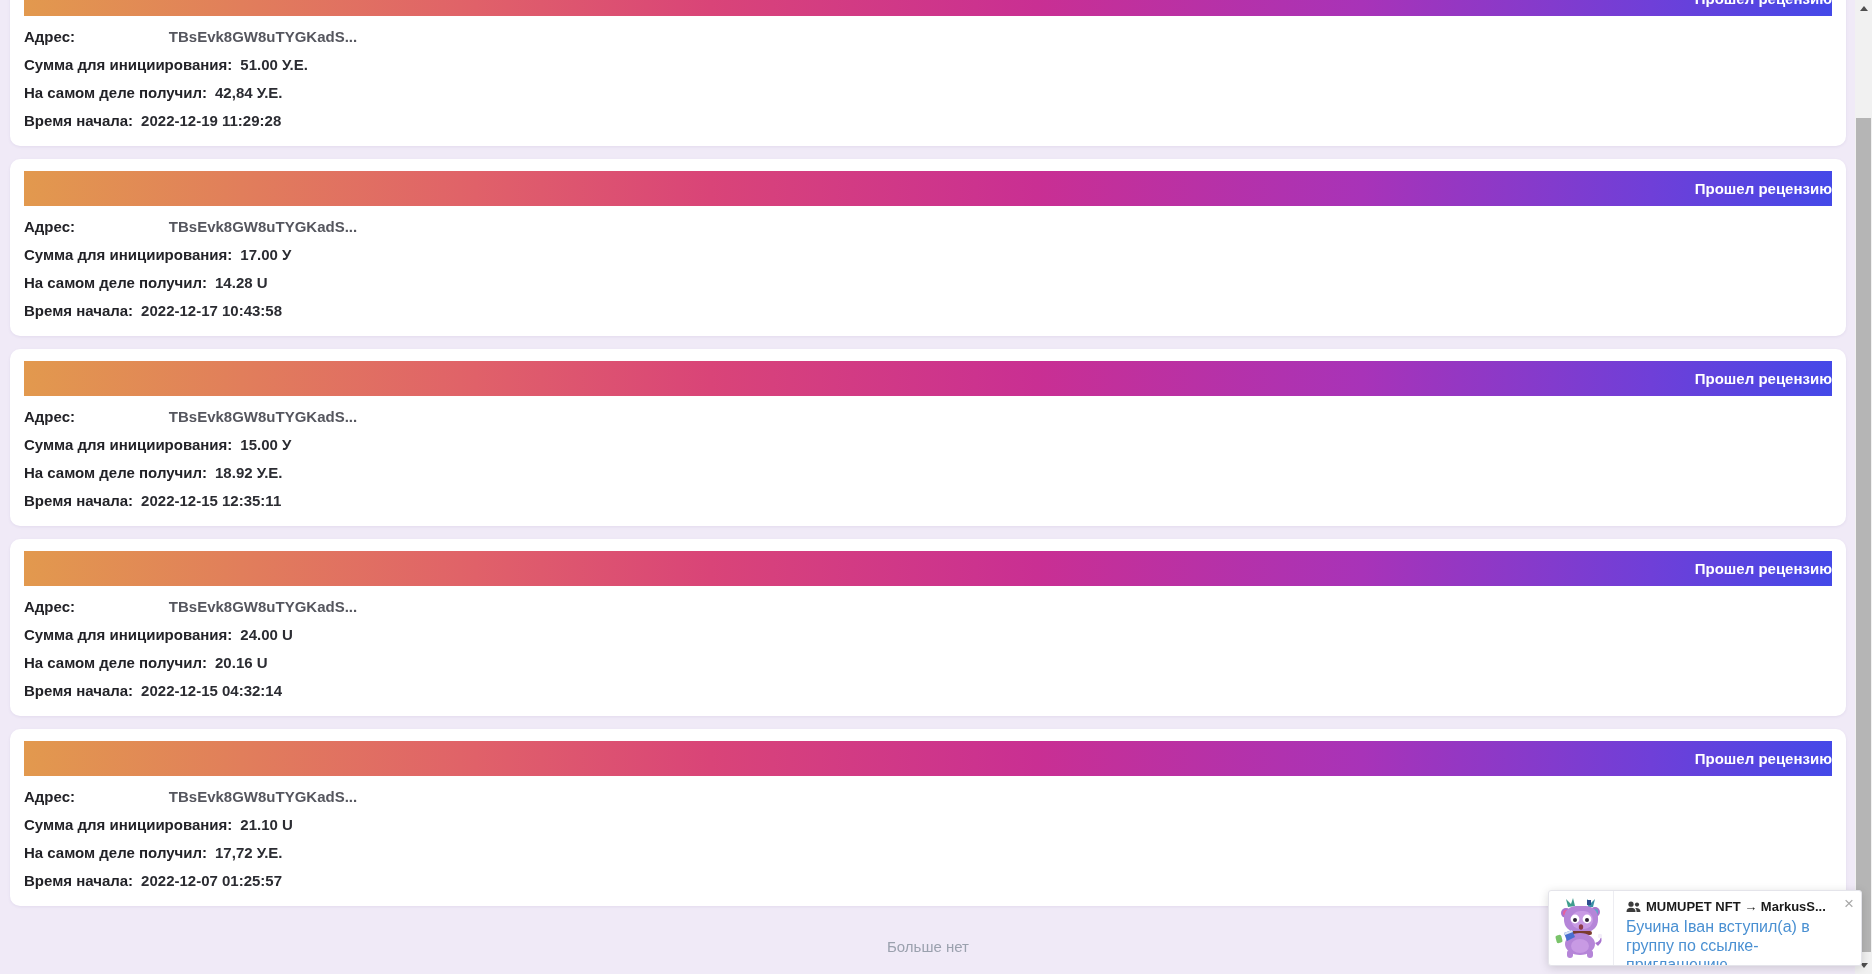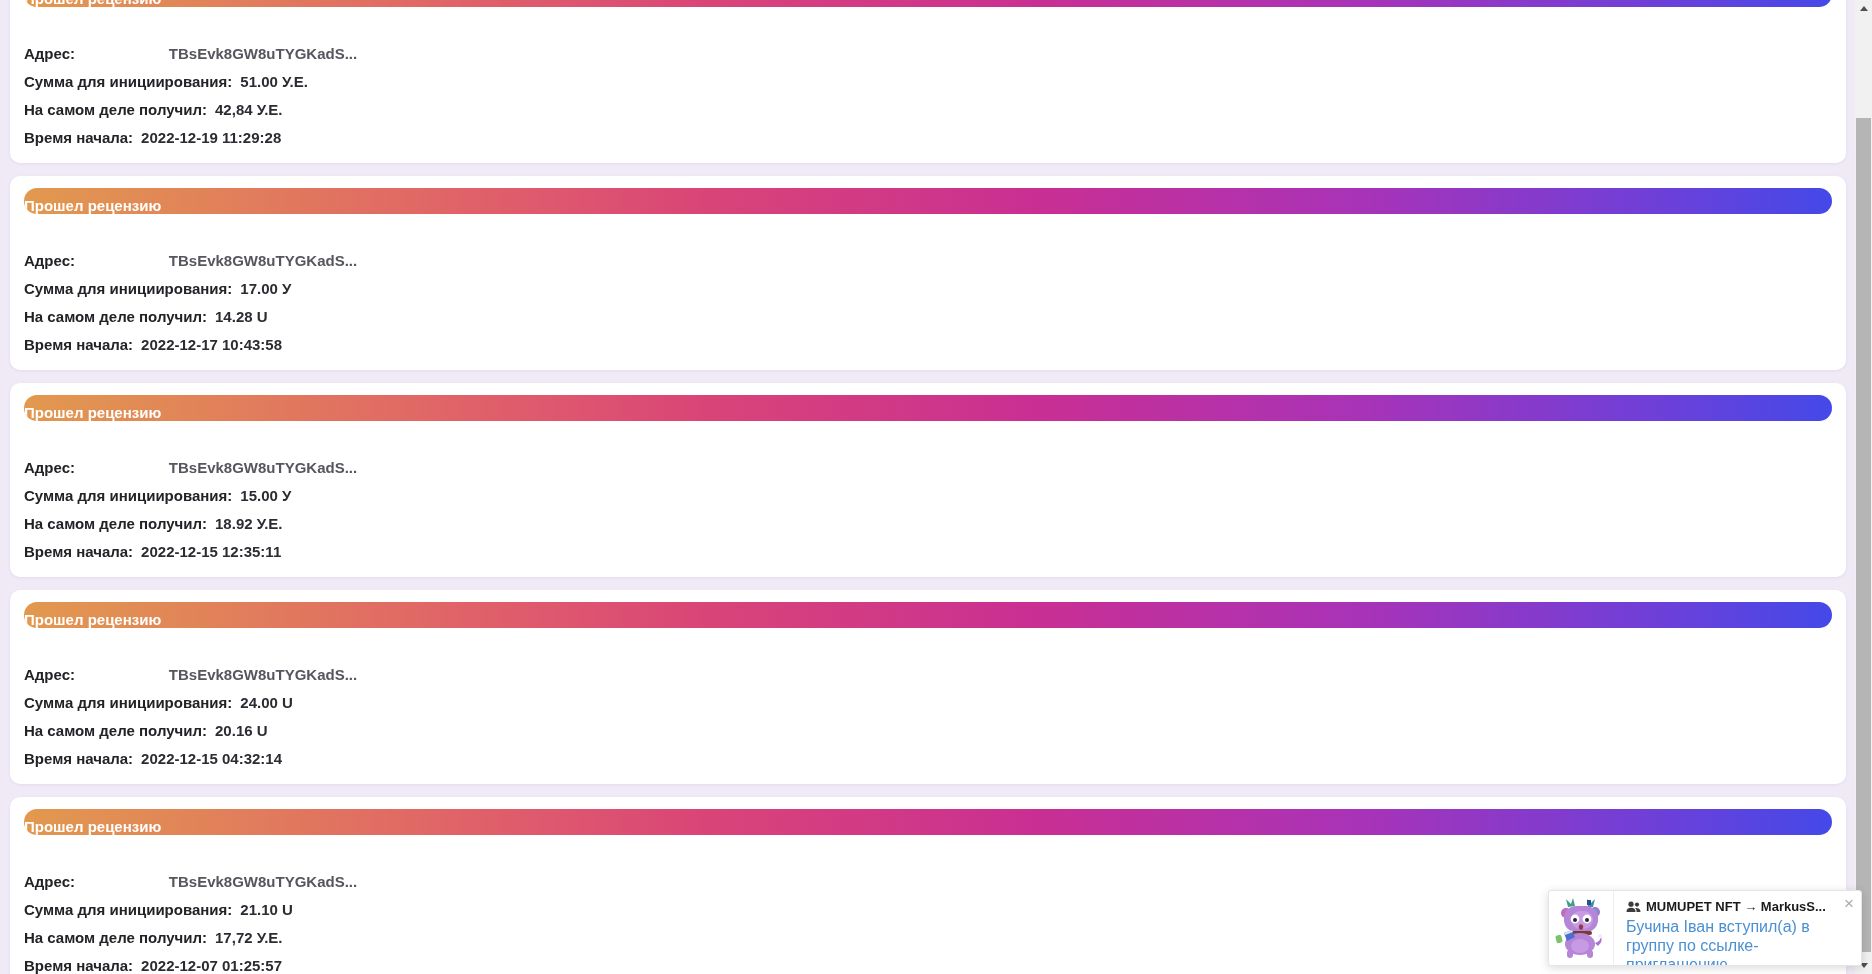--- a/index.html
+++ b/index.html
@@ -16,36 +16,36 @@
   }
   .cards { margin-top:-31px; }
   .card {
     background:#ffffff;
     border-radius:10px;
     margin-bottom:13px;
     padding:12px 14px 16px 14px;
     box-shadow:0 1px 3px rgba(110,90,160,0.10);
   }
   .card-header {
-    height:26px; line-height:35px;
-    border-radius:13px;
+    height:35px; line-height:35px;
+    border-radius:0;
     background:linear-gradient(90deg,#e2994e 0%,#e06169 25%,#d94478 38%,#c92f93 56%,#a833b8 74%,#6f3fd8 90%,#4449e8 100%);
     color:#ffffff; font-weight:700; font-size:15px;
-    text-align:left;
+    text-align:right;
     overflow:hidden; white-space:nowrap;
   }
   .rows { width:1718px; margin:12px 0 0 0; }
   .row {
     display:flex; justify-content:flex-start; align-items:baseline;
     gap:8px; line-height:18px; margin-bottom:10px; font-size:15px;
   }
   .row:last-child { margin-bottom:0; }
   .lbl { font-weight:700; color:#222227; white-space:nowrap; }
   .val { font-weight:700; color:#2b2c32; white-space:nowrap; }
-  .val.address { width:360px; text-align:center; color:#55565e;margin-top:26px; }
+  .val.address { width:360px; text-align:center; color:#55565e; }
   .end-text {
     text-align:center; color:#9ba1ae; font-size:15px;
     margin-top:32px; padding-bottom:12px;
   }
 
   
   .scrollbar {
     position:fixed; right:0; top:0; width:17px; height:974px;
     background:#f1f1f1; z-index:5;
   }

